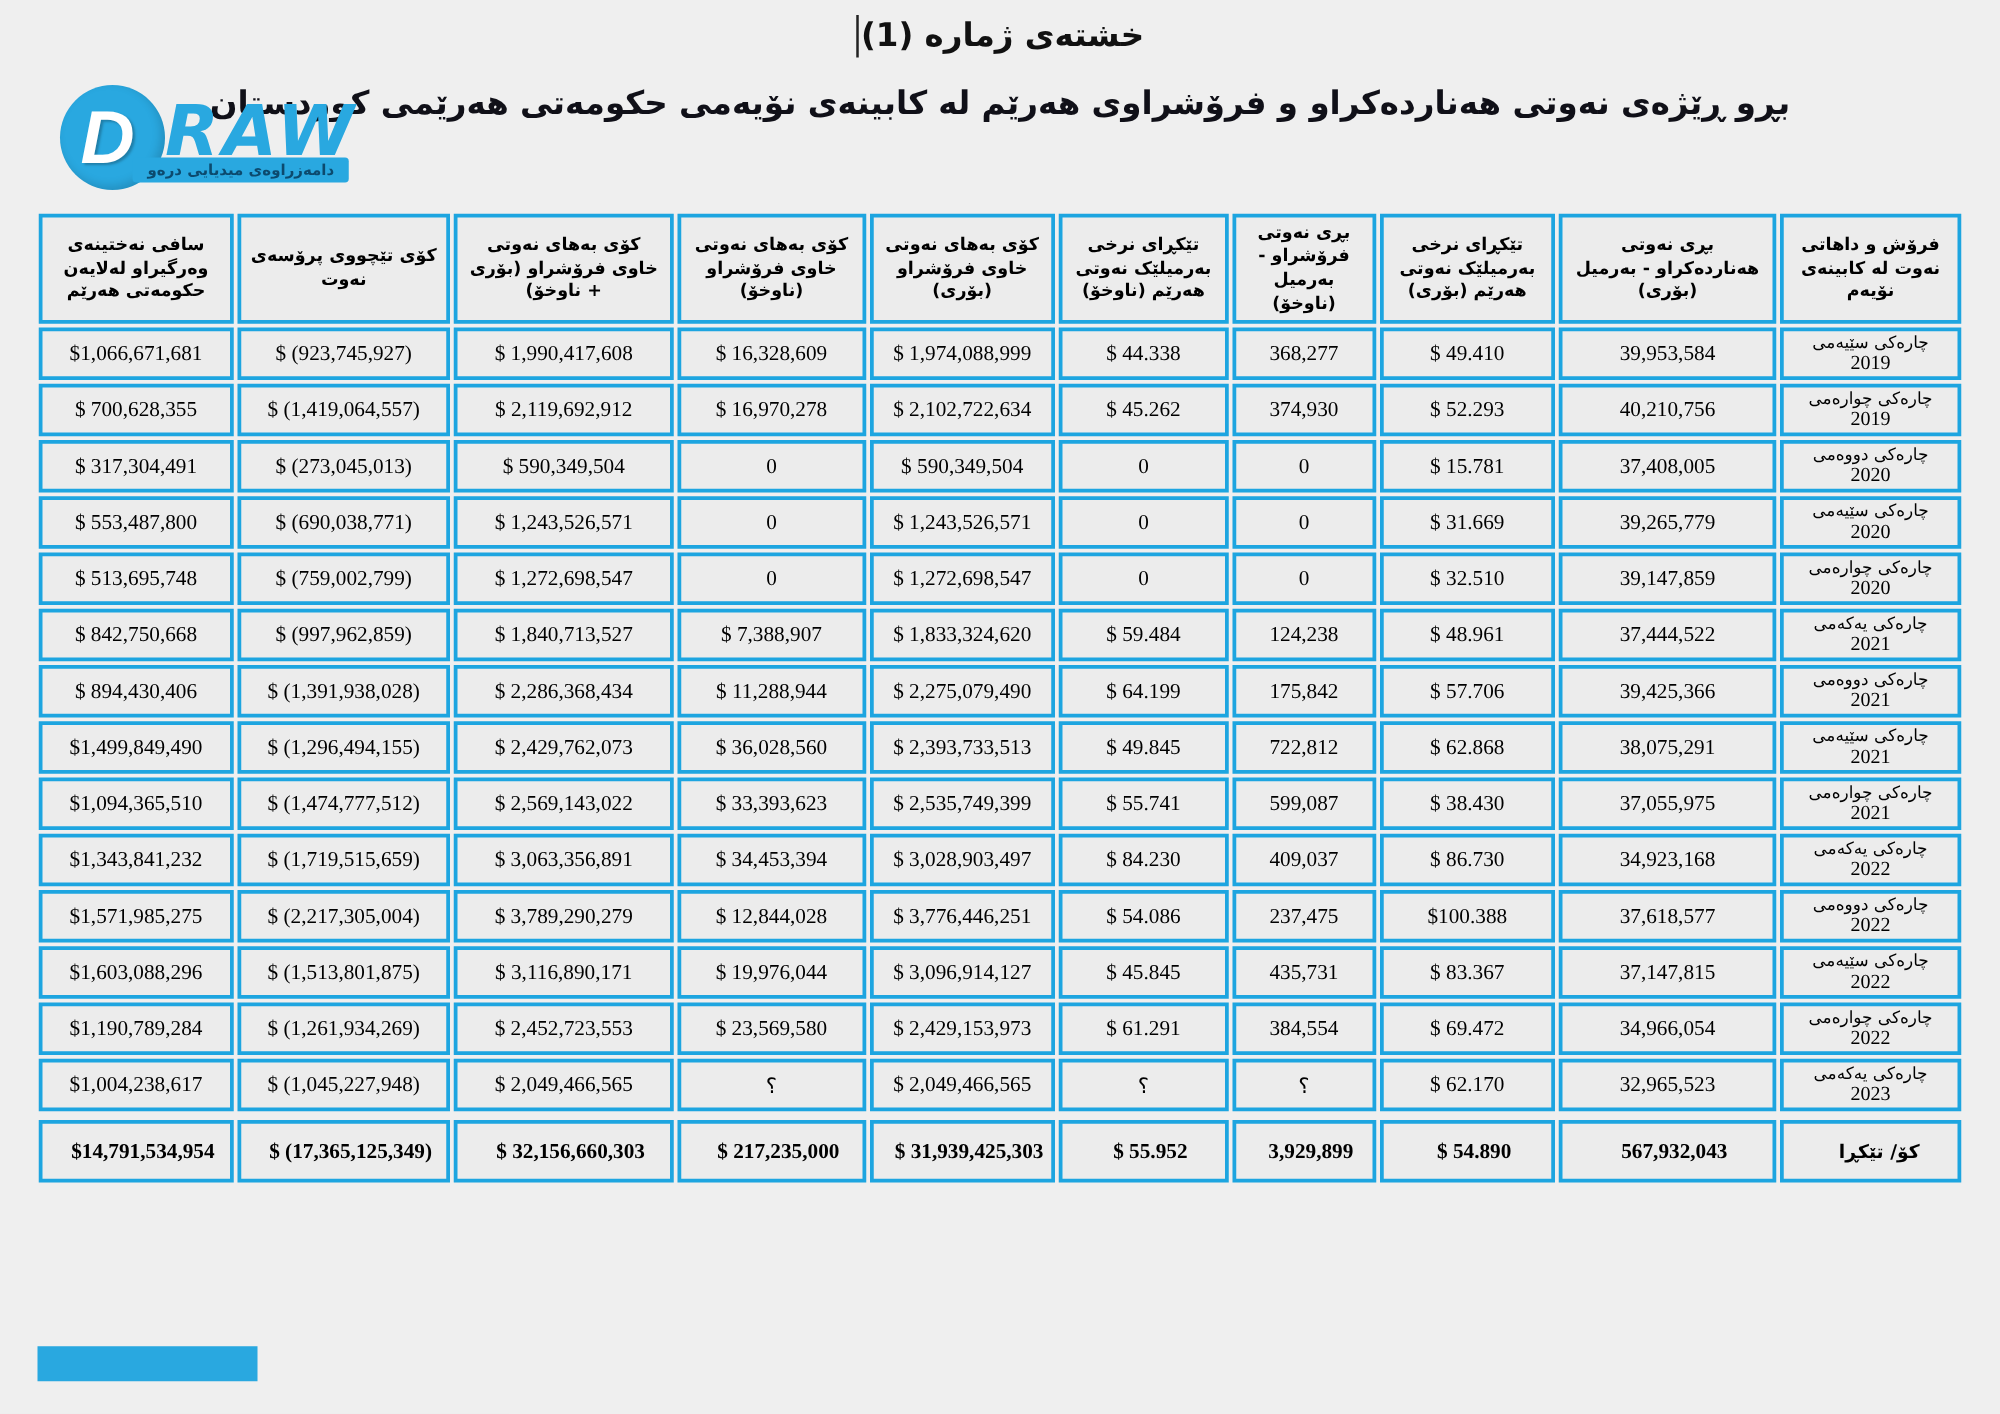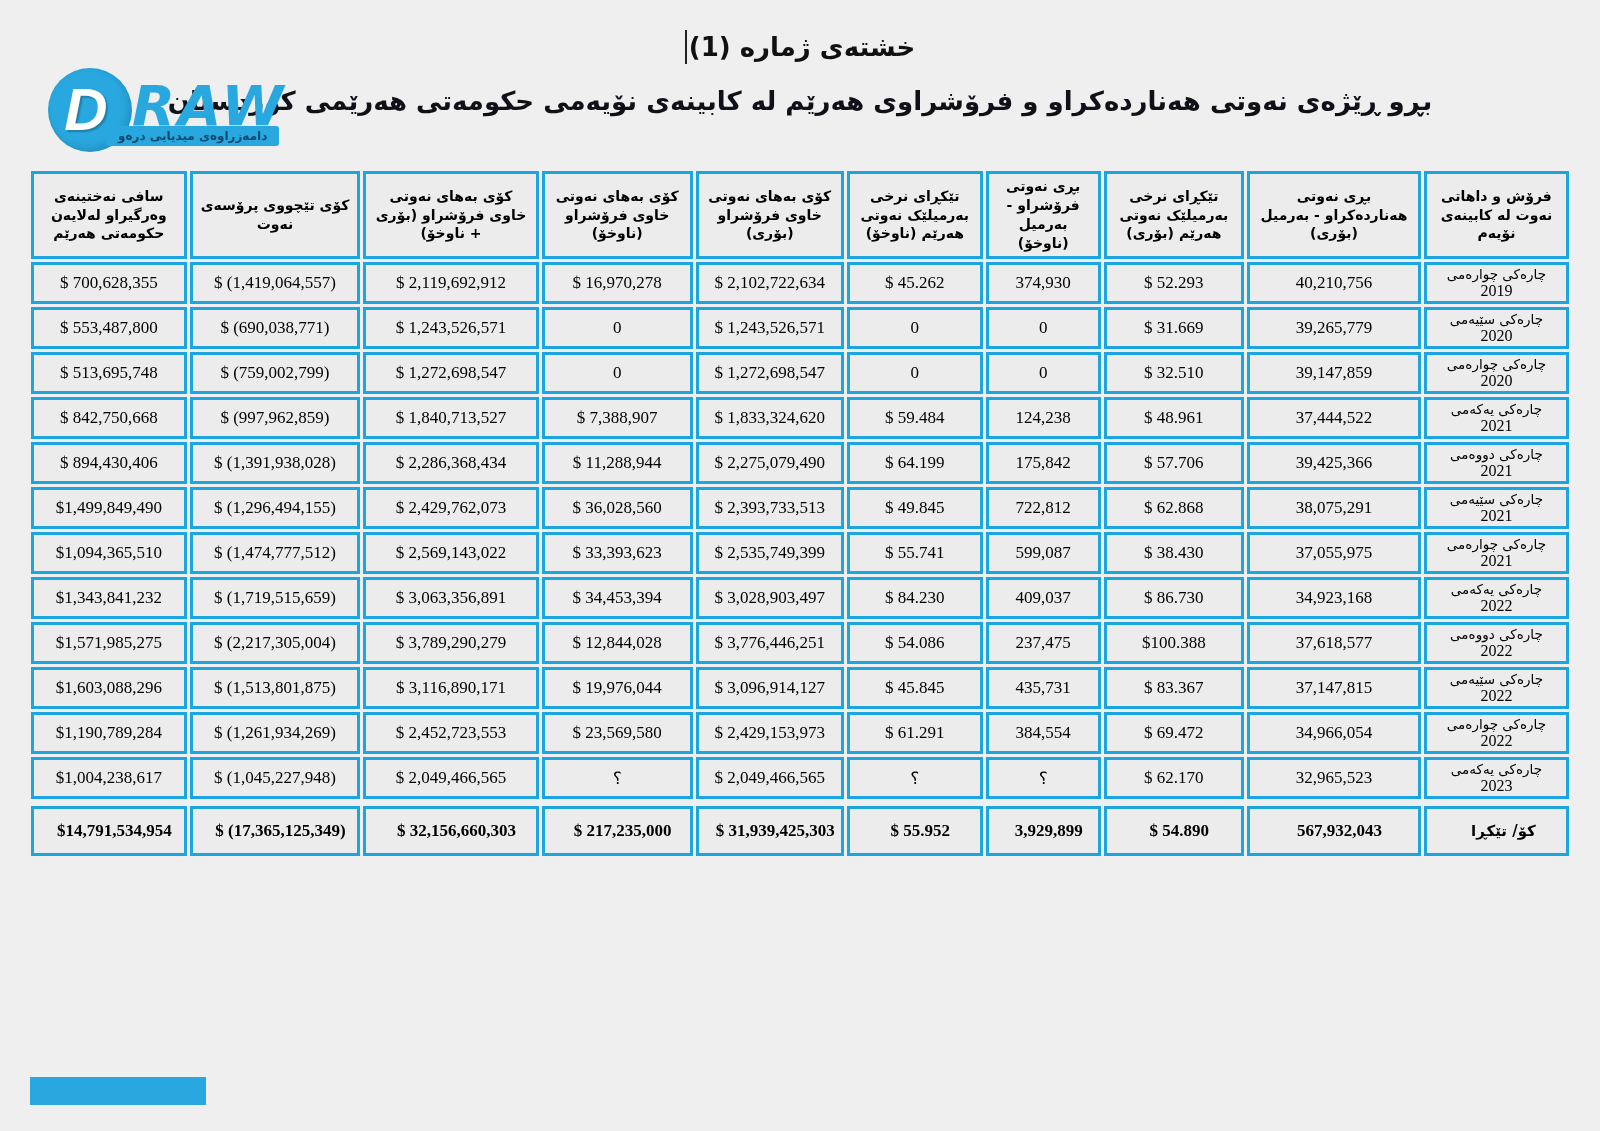--- a/index.html
+++ b/index.html
@@ -4,21 +4,21 @@
 <style>
   * { margin:0; padding:0; box-sizing:border-box; }
   body { background:#e8e8e8; font-family:"DejaVu Sans", sans-serif; }
   .page {
     position:relative; width:1600px; height:1131px;
     background:#efefef; overflow:hidden;
   }
 
   
   .header-area { position:relative; height:168px; }
-  .title-block { text-align:center; padding-top:30px; }
+  .title-block { text-align:center; padding-top:12px; }
   .title-line { display:flex; justify-content:center; align-items:center; gap:2px; }
   .cursor-bar { display:inline-block; width:2px; height:34px; background:#222; }
   h1.doc-title { font-size:26px; font-weight:bold; color:#111; direction:rtl; }
   h2.doc-subtitle { margin-top:22px; font-size:26px; font-weight:bold; color:#101018; direction:rtl; }
 
   
   .logo { position:absolute; left:42px; top:68px; width:240px; height:96px; }
   .logo-circle {
     position:absolute; left:6px; top:0; width:84px; height:84px; border-radius:50%;
     background:#29a8e0; display:flex; align-items:center; justify-content:center;
@@ -109,32 +109,62 @@
             <th dir="rtl">کۆی بەهای نەوتی خاوی فرۆشراو (بۆری)</th>
             <th dir="rtl">تێکڕای نرخی بەرمیلێک نەوتی هەرێم (ناوخۆ)</th>
             <th dir="rtl">بڕی نەوتی فرۆشراو - بەرمیل (ناوخۆ)</th>
             <th dir="rtl">تێکڕای نرخی بەرمیلێک نەوتی هەرێم (بۆری)</th>
             <th dir="rtl">بڕی نەوتی هەناردەکراو - بەرمیل (بۆری)</th>
             <th dir="rtl">فرۆش و داهاتی نەوت له کابینەی نۆیەم</th>
           </tr>
       </thead>
       <tbody id="data-rows">
           <tr>
+            <td class="num">$1,066,671,681</td>
+            <td class="num">$  (923,745,927)</td>
+            <td class="num">$ 1,990,417,608</td>
+            <td class="num">$ 16,328,609</td>
+            <td class="num">$ 1,974,088,999</td>
+            <td class="num">$ 44.338</td>
+            <td class="num">368,277</td>
+            <td class="num">$  49.410</td>
+            <td class="num">39,953,584</td>
+            <td class="quarter" dir="rtl">
+              <span class="q-name">چارەکی سێیەمی</span>
+              <span class="q-year">2019</span>
+            </td>
+          </tr>
+          <tr>
             <td class="num">$ 700,628,355</td>
             <td class="num">$ (1,419,064,557)</td>
             <td class="num">$ 2,119,692,912</td>
             <td class="num">$ 16,970,278</td>
             <td class="num">$ 2,102,722,634</td>
             <td class="num">$ 45.262</td>
             <td class="num">374,930</td>
             <td class="num">$  52.293</td>
             <td class="num">40,210,756</td>
             <td class="quarter" dir="rtl">
               <span class="q-name">چارەکی چوارەمی</span>
               <span class="q-year">2019</span>
+            </td>
+          </tr>
+          <tr>
+            <td class="num">$ 317,304,491</td>
+            <td class="num">$  (273,045,013)</td>
+            <td class="num">$  590,349,504</td>
+            <td class="num">0</td>
+            <td class="num">$  590,349,504</td>
+            <td class="num">0</td>
+            <td class="num">0</td>
+            <td class="num">$  15.781</td>
+            <td class="num">37,408,005</td>
+            <td class="quarter" dir="rtl">
+              <span class="q-name">چارەکی دووەمی</span>
+              <span class="q-year">2020</span>
             </td>
           </tr>
           <tr>
             <td class="num">$ 553,487,800</td>
             <td class="num">$  (690,038,771)</td>
             <td class="num">$ 1,243,526,571</td>
             <td class="num">0</td>
             <td class="num">$ 1,243,526,571</td>
             <td class="num">0</td>
             <td class="num">0</td>

